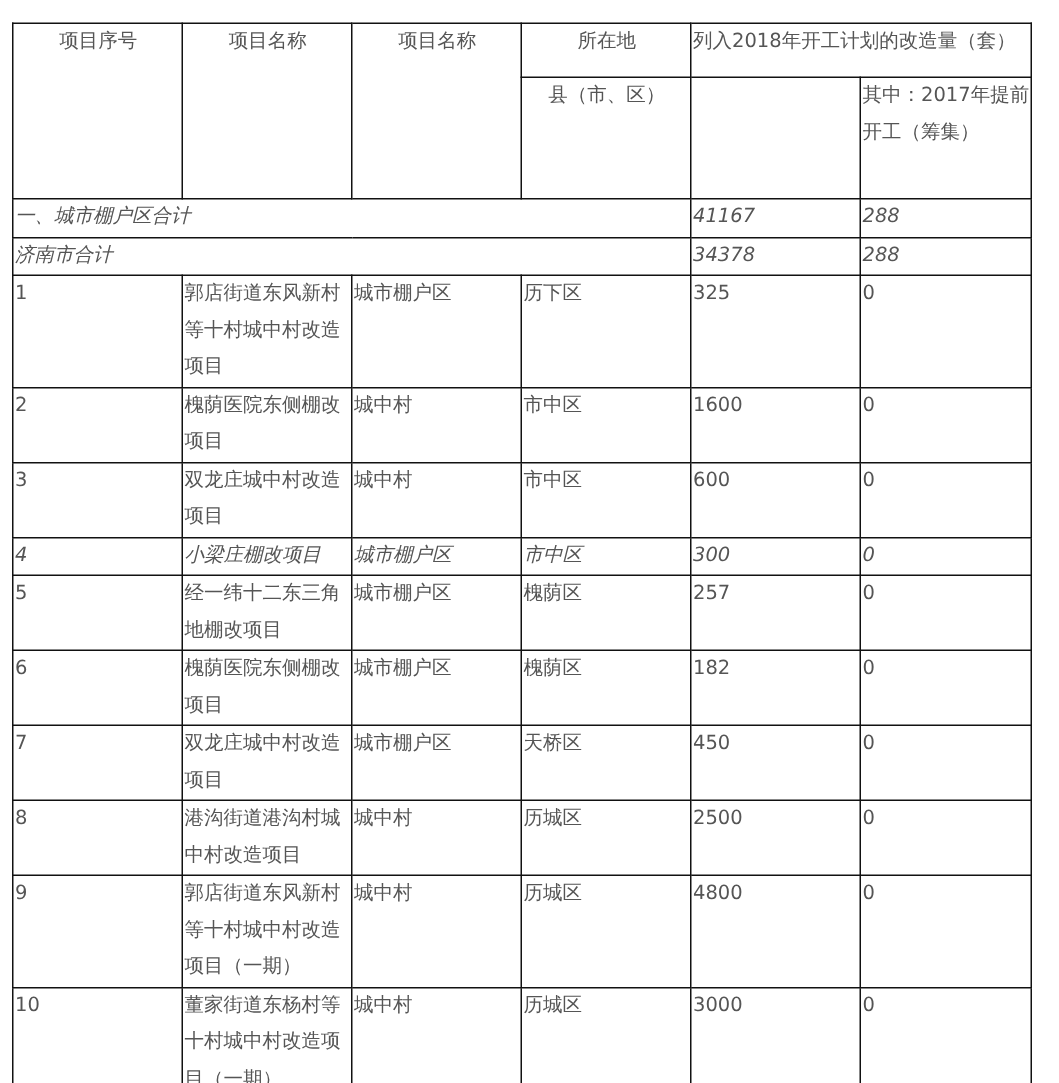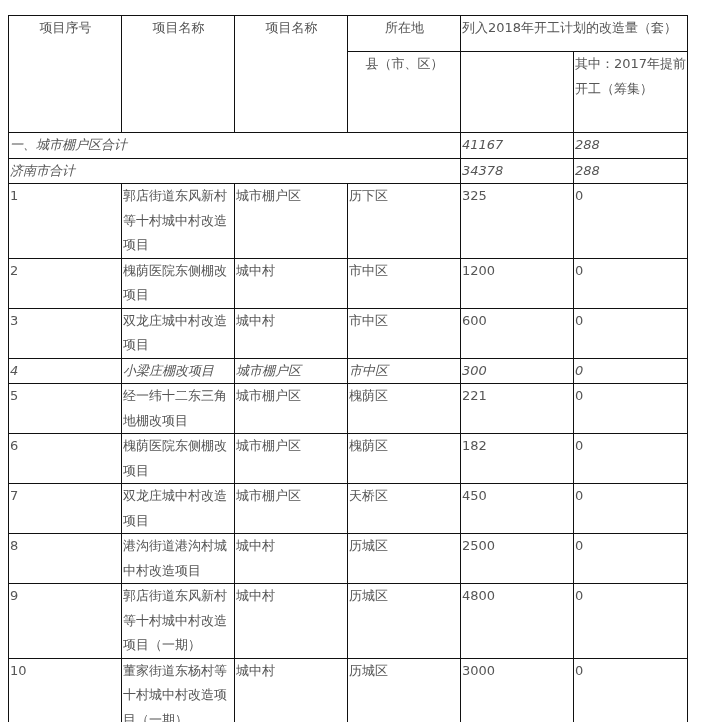--- a/index.html
+++ b/index.html
@@ -73,21 +73,21 @@
       <td>城市棚户区</td>
       <td>历下区</td>
       <td>325</td>
       <td>0</td>
     </tr>
     <tr class="r2">
       <td>2</td>
       <td>槐荫医院东侧棚改项目</td>
       <td>城中村</td>
       <td>市中区</td>
-      <td>1200</td>
+      <td>1600</td>
       <td>0</td>
     </tr>
     <tr class="r2">
       <td>3</td>
       <td>双龙庄城中村改造项目</td>
       <td>城中村</td>
       <td>市中区</td>
       <td>600</td>
       <td>0</td>
     </tr>
@@ -97,21 +97,21 @@
       <td>城市棚户区</td>
       <td>市中区</td>
       <td>300</td>
       <td>0</td>
     </tr>
     <tr class="r2">
       <td>5</td>
       <td>经一纬十二东三角地棚改项目</td>
       <td>城市棚户区</td>
       <td>槐荫区</td>
-      <td>221</td>
+      <td>257</td>
       <td>0</td>
     </tr>
     <tr class="r2">
       <td>6</td>
       <td>槐荫医院东侧棚改项目</td>
       <td>城市棚户区</td>
       <td>槐荫区</td>
       <td>182</td>
       <td>0</td>
     </tr>

